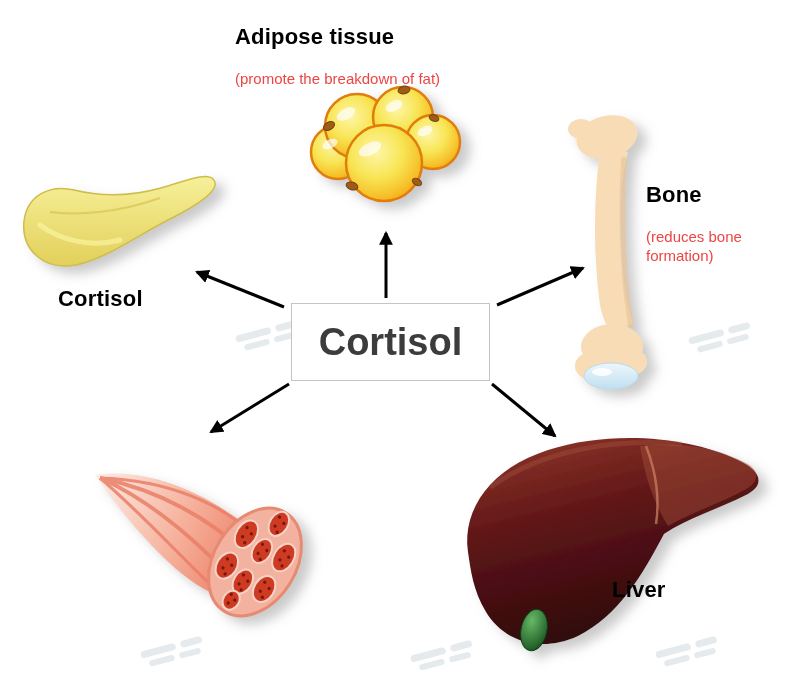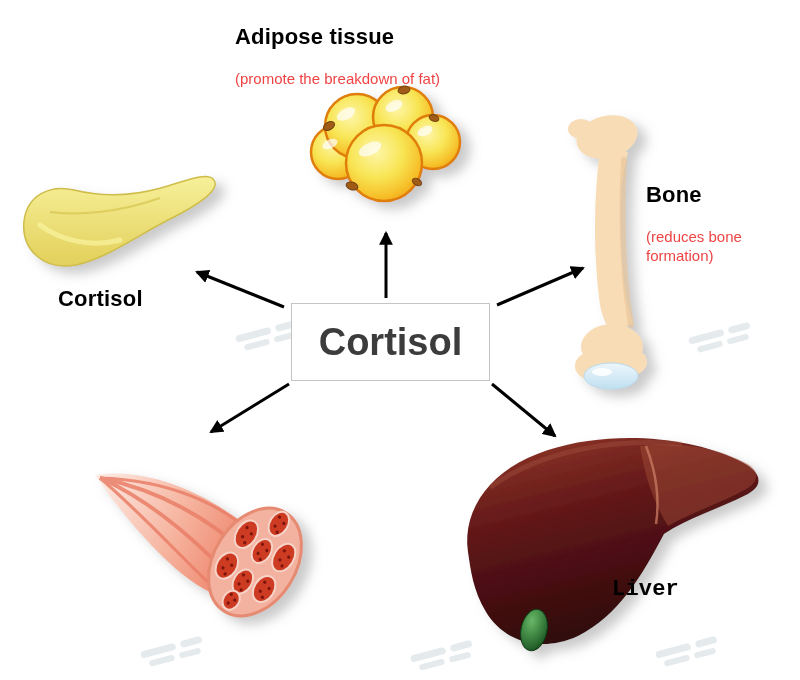--- a/index.html
+++ b/index.html
@@ -6,21 +6,21 @@
   body{font-family:"Liberation Sans", sans-serif;}
   .stage{position:relative;width:800px;height:680px;background:#ffffff;overflow:hidden;}
   .layer{position:absolute;left:0;top:0;}
   .label{position:absolute;}
   .title{font-size:22px;font-weight:bold;color:#000000;letter-spacing:.2px;}
   .desc{font-size:15px;color:#ef4444;line-height:1.28;margin-top:19px;}
   .label.adipose{left:235px;top:24px;width:300px;text-align:left;}
   .label.bone{left:646px;top:182px;width:128px;}
   .label.pancreas{left:58px;top:286px;width:175px;}
   .label.muscle{left:38px;top:562px;width:205px;}
-  .label.liver{left:612px;top:577px;width:180px;font-family:Liberation Mono, monospace;}
+  .label.liver{left:612px;top:577px;width:180px;}
   .center-box{position:absolute;left:291px;top:303px;width:197px;height:76px;background:#ffffff;
               border:1px solid #c4c4c4;display:flex;align-items:center;justify-content:center;z-index:3;}
   .center-box .word{font-size:38px;font-weight:bold;color:#3c3c3c;text-align:center;}
 </style>
 </head>
 <body>
 
 <div class="stage">
 
   <svg class="layer" width="800" height="680" viewBox="0 0 800 680">

